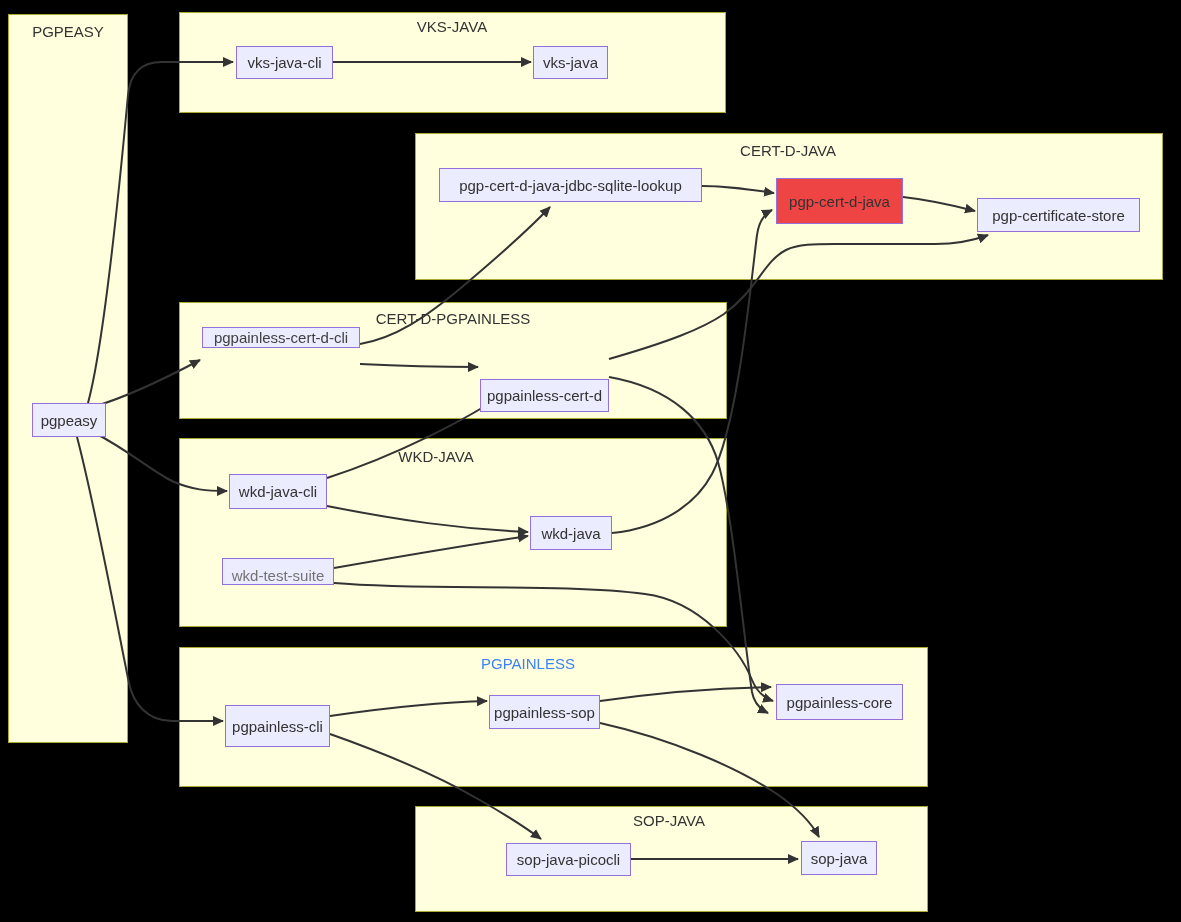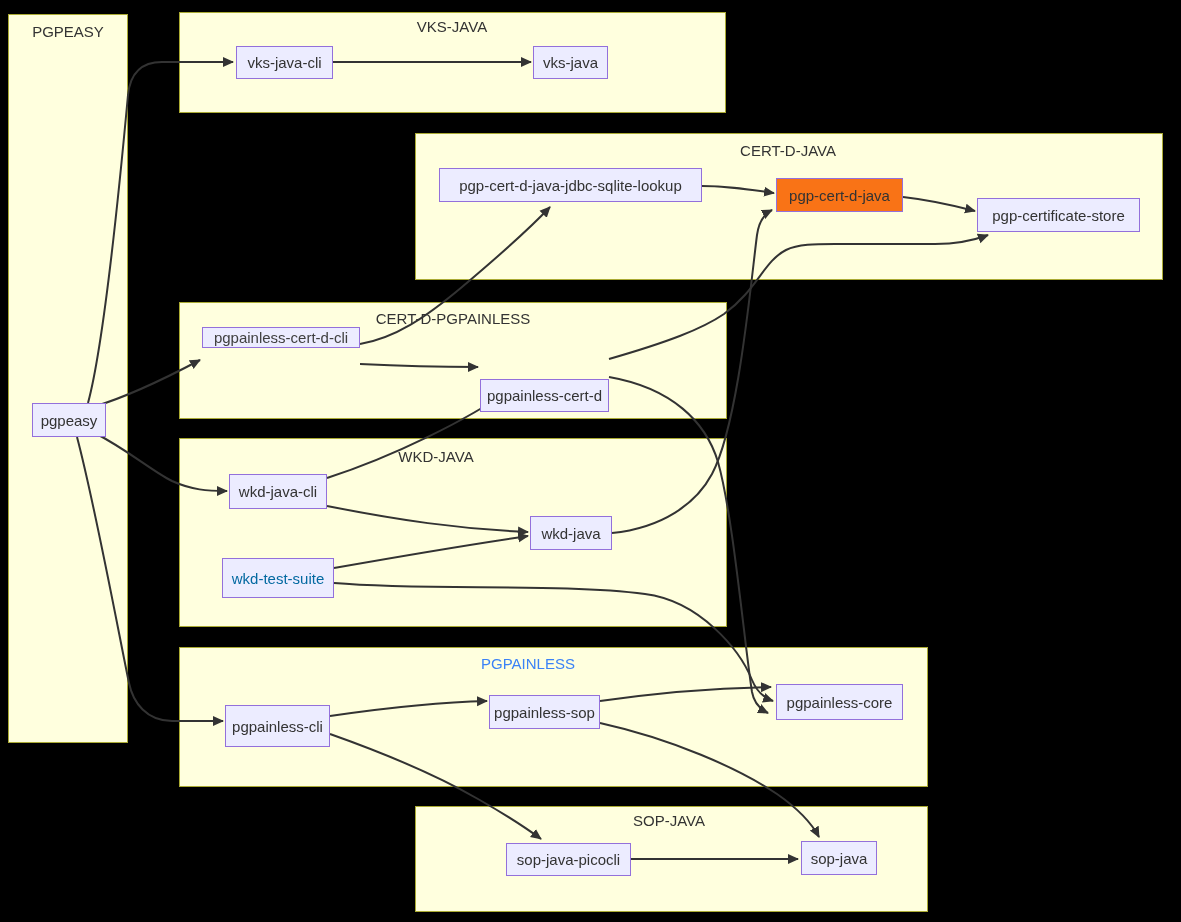--- a/index.html
+++ b/index.html
@@ -63,39 +63,39 @@
     </div>
     <div class="node" style="left: 236px; top: 46px; width: 97px; height: 33px; background: rgb(236, 236, 255); border: 1px solid rgb(147, 112, 219); color: rgb(51, 51, 51);">
       <span>vks-java-cli</span>
     </div>
     <div class="node" style="left: 533px; top: 46px; width: 75px; height: 33px; background: rgb(236, 236, 255); border: 1px solid rgb(147, 112, 219); color: rgb(51, 51, 51);">
       <span>vks-java</span>
     </div>
     <div class="node" style="left: 439px; top: 168px; width: 263px; height: 34px; background: rgb(236, 236, 255); border: 1px solid rgb(147, 112, 219); color: rgb(51, 51, 51);">
       <span>pgp-cert-d-java-jdbc-sqlite-lookup</span>
     </div>
-    <div class="node" style="left: 776px; top: 178px; width: 127px; height: 34px; background: #f97316; border: 1px solid rgb(147, 112, 219); color: rgb(51, 51, 51); justify-content: center;">
+    <div class="node" style="left: 776px; top: 178px; width: 127px; height: 46px; background: #ef4444; border: 1px solid rgb(147, 112, 219); color: rgb(51, 51, 51); justify-content: center;">
       <span>pgp-cert-d-java</span>
     </div>
     <div class="node" style="left: 977px; top: 198px; width: 163px; height: 34px; background: rgb(236, 236, 255); border: 1px solid rgb(147, 112, 219); color: rgb(51, 51, 51);">
       <span>pgp-certificate-store</span>
     </div>
     <div class="node" style="left: 202px; top: 327px; width: 158px; height: 21px; background: rgb(236, 236, 255); border: 1px solid rgb(147, 112, 219); color: #404040;">
       <span>pgpainless-cert-d-cli</span>
     </div>
     <div class="node" style="left: 480px; top: 351px; width: 129px; height: 33px; background: rgb(236, 236, 255); border: 1px solid rgb(147, 112, 219); color: rgb(51, 51, 51); margin-top: 28px;">
       <span>pgpainless-cert-d</span>
     </div>
     <div class="node" style="left: 229px; top: 474px; width: 98px; height: 35px; background: rgb(236, 236, 255); border: 1px solid rgb(147, 112, 219); color: rgb(51, 51, 51);">
       <span>wkd-java-cli</span>
     </div>
     <div class="node" style="left: 530px; top: 516px; width: 82px; height: 34px; background: rgb(236, 236, 255); border: 1px solid rgb(147, 112, 219); color: rgb(51, 51, 51);">
       <span>wkd-java</span>
     </div>
-    <div class="node" style="left: 222px; top: 558px; width: 112px; height: 40px; background: rgb(236, 236, 255); border: 1px solid rgb(147, 112, 219); color: #0369a1;">
+    <div class="node" style="left: 222px; top: 558px; width: 112px; height: 27px; background: rgb(236, 236, 255); border: 1px solid rgb(147, 112, 219); color: #737373; align-items: flex-end;">
       <span>wkd-test-suite</span>
     </div>
     <div class="node" style="left: 225px; top: 705px; width: 105px; height: 42px; background: rgb(236, 236, 255); border: 1px solid rgb(147, 112, 219); color: rgb(51, 51, 51);">
       <span>pgpainless-cli</span>
     </div>
     <div class="node" style="left: 489px; top: 695px; width: 111px; height: 34px; background: rgb(236, 236, 255); border: 1px solid rgb(147, 112, 219); color: rgb(51, 51, 51);">
       <span>pgpainless-sop</span>
     </div>
     <div class="node" style="left: 776px; top: 684px; width: 127px; height: 36px; background: rgb(236, 236, 255); border: 1px solid rgb(147, 112, 219); color: rgb(51, 51, 51);">
       <span>pgpainless-core</span>

